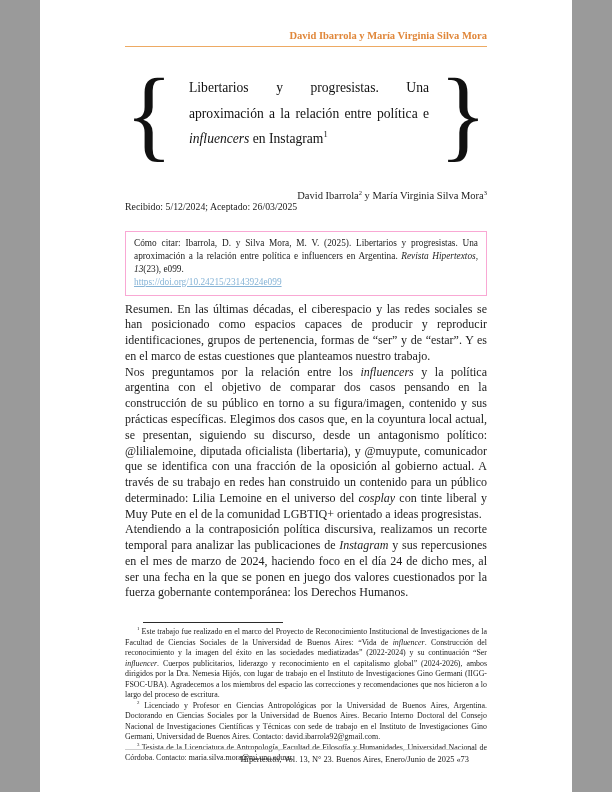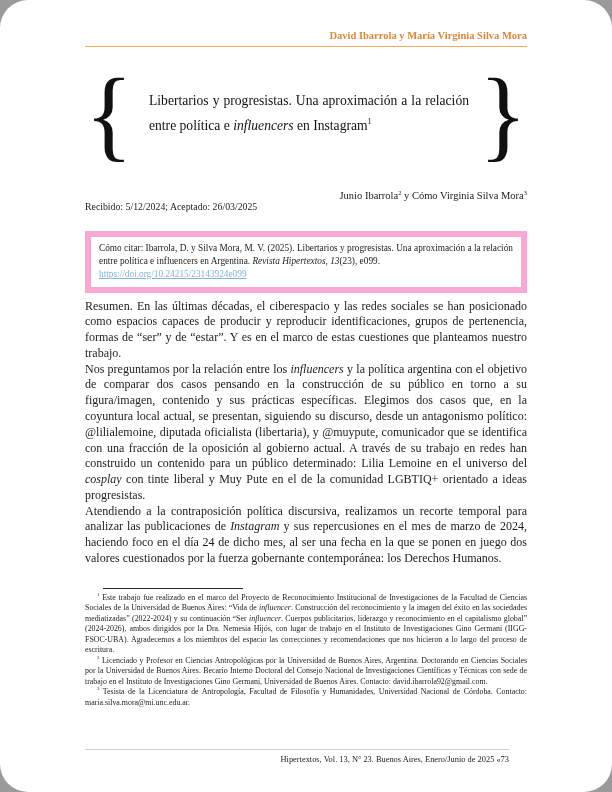--- a/index.html
+++ b/index.html
@@ -1,26 +1,25 @@
 <!DOCTYPE html>
 <html><head>
 <meta charset="utf-8">
 <style>
   html,body { margin:0; padding:0; background:#9a9a9a; }
   .page {
     position:relative;
-    width:612px; height:792px;
+    width:532px; height:792px;
     margin:0 auto;
     background:#ffffff;
     box-sizing:border-box;
     padding:30px 85px 0 85px;
     font-family:"Liberation Serif","DejaVu Serif",serif;
     color:#1c1c1c;
     overflow:hidden;
-    border-radius:28px;
   }
   
   .running-authors {
     text-align:right;
     color:#e0873a;
     font-weight:bold;
     font-size:10.5px;
     line-height:1.2;
   }
   .header-rule {
@@ -58,21 +57,21 @@
     text-align:right;
     font-weight:bold;
     font-size:10.5px;
   }
   .dates-line {
     font-size:9.8px;
   }
   
   .citation-box {
     margin-top:19px;
-    border:6px solid #f9a8d4;
+    border:1px solid #f9a8d4;
     padding:5px 8px 6px 8px;
     font-size:9.3px;
   }
   .citation-text { margin:0; text-align:justify; line-height:1.4; }
   .citation-link {
     display:inline-block;
     color:#85b3d6;
     text-decoration:underline;
     line-height:1.4;
     cursor:pointer;
@@ -131,21 +130,21 @@
     <div class="running-authors">David Ibarrola y María Virginia Silva Mora</div>
     <hr class="header-rule">
   </div>
 
   <div class="title-block">
     <span class="brace">{</span>
     <h1 class="title"><span class="seg-bold">Libertarios y progresistas. Una aproximación a la relación entre política e </span><span class="seg-bold seg-italic">influencers</span><span class="seg-bold"> en Instagram</span><span class="seg-bold seg-sup">1</span></h1>
     <span class="brace">}</span>
   </div>
 
-  <div class="authors-line"><span class="seg-bold">Junio Ibarrola</span><span class="seg-bold seg-sup">2</span><span class="seg-bold"> y Cómo Virginia Silva Mora</span><span class="seg-bold seg-sup">3</span></div>
+  <div class="authors-line"><span class="seg-bold">David Ibarrola</span><span class="seg-bold seg-sup">2</span><span class="seg-bold"> y María Virginia Silva Mora</span><span class="seg-bold seg-sup">3</span></div>
 
   <div class="dates-line">Recibido: 5/12/2024; Aceptado: 26/03/2025</div>
 
   <div class="citation-box">
     <p class="citation-text"><span class="seg-bold">Cómo citar</span><span>: Ibarrola, D. y Silva Mora, M. V. (2025). Libertarios y progresistas. Una aproximación a la relación entre política e influencers en Argentina. </span><span class="seg-italic">Revista Hipertextos</span><span>, </span><span class="seg-italic">13</span><span>(23), e099.</span></p>
     <a class="citation-link">https://doi.org/10.24215/23143924e099</a>
   </div>
 
   <div class="abstract">
     <p><span class="seg-bold">Resumen.</span><span> En las últimas décadas, el ciberespacio y las redes sociales se han posicionado como espacios capaces de producir y reproducir identificaciones, grupos de pertenencia, formas de “ser” y de “estar”. Y es en el marco de estas cuestiones que planteamos nuestro trabajo.</span></p>

